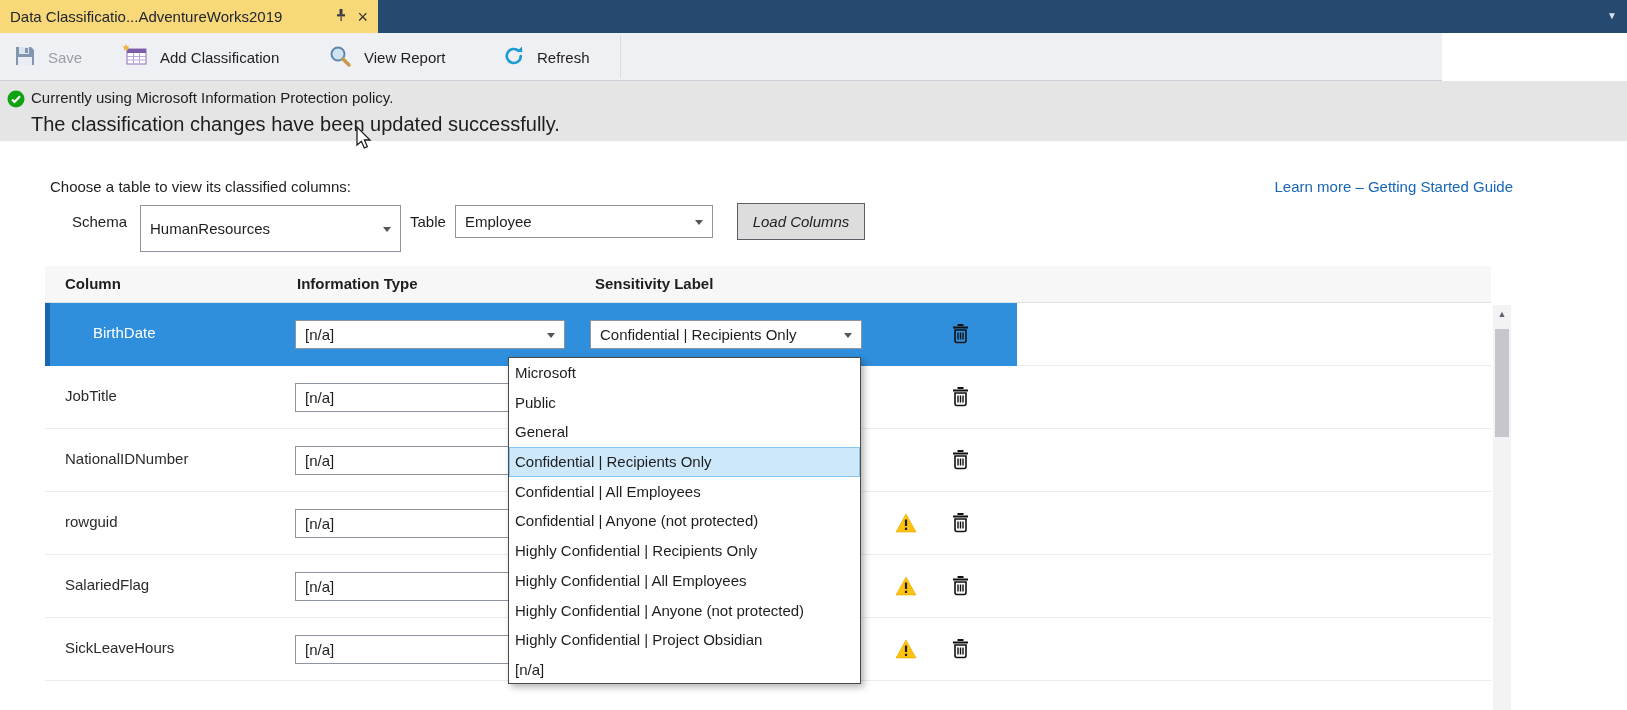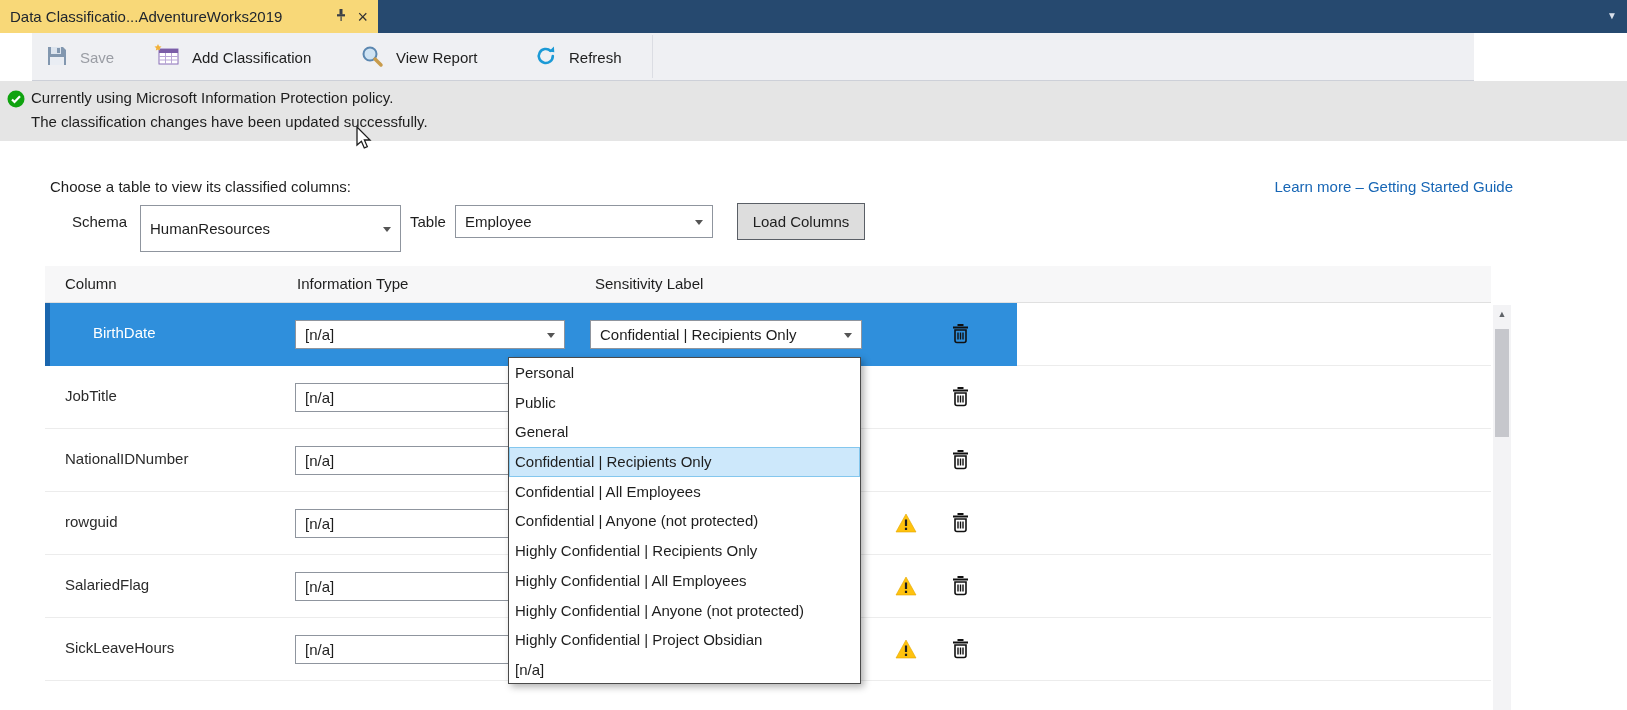--- a/index.html
+++ b/index.html
@@ -10,49 +10,49 @@
   .tabbar { position:absolute; left:0; top:0; width:1627px; height:33px; background:#26496F;padding-left:6px; }
   .doc-tab { position:absolute; left:0; top:0; height:33px; width:378px; background:#F8D878;
     display:flex; align-items:center; padding:0 10px; }
   .doc-tab .title { font-size:15px; color:#20262e; white-space:nowrap; flex:1; }
   .doc-tab .pin { margin:0 10px 0 6px; }
   .doc-tab .close { font-size:18px; color:#333; line-height:1; cursor:default; }
   .tabbar-caret { position:absolute; right:10px; top:10px; font-size:10px; color:#D8DFEA; }
 
   
   .toolbar { position:absolute; left:0; top:33px; width:1442px; height:48px; background:#EFF0F3;
-    border-bottom:1px solid #CDD0D8;margin-left:32px; }
+    border-bottom:1px solid #CDD0D8; }
   .toolbar .group-edge { position:absolute; left:620px; top:2px; bottom:2px; width:1px; background:#DBDDE3; }
   .tbtn { position:absolute; top:0; height:48px; display:flex; align-items:center; gap:12px; font-size:15px; }
   .tbtn .lbl { white-space:nowrap; }
   .tbtn.disabled .lbl { color:#9a9da4; }
 
   
   .banner { position:absolute; left:0; top:81px; width:1627px; height:60px; background:#e5e5e5; }
   .banner .check { position:absolute; left:7px; top:9px; }
   .banner .l1 { position:absolute; left:31px; top:8px; font-size:15px; }
-  .banner .l2 { position:absolute; left:31px; top:32px; font-size:15px; }
+  .banner .l2 { position:absolute; left:31px; top:32px; font-size:20px; }
 
   
   .choose-label { position:absolute; left:50px; top:178px; font-size:15px; }
   .learn-more { position:absolute; right:114px; top:178px; font-size:15px; color:#1766B5; cursor:pointer; }
   .fld-label { position:absolute; top:204px; height:36px; line-height:36px; font-size:15px; }
   .select { position:absolute; background:#fff; border:1px solid #8F959E; display:flex; align-items:center;
     padding:0 26px 0 9px; font-size:15px; color:#1e1e1e; }
   .select .chev { position:absolute; right:9px; top:50%; margin-top:-2px; width:0; height:0;
     border-left:4px solid transparent; border-right:4px solid transparent; border-top:5px solid #555; }
   .schema-select { left:140px; top:205px; width:261px; height:47px; }
   .table-select  { left:455px; top:205px; width:258px; height:33px; }
   .load-btn { position:absolute; left:737px; top:203px; width:128px; height:37px; background:#DDDDDD;
-    border:1px solid #5a5f66; font-size:15px; color:#1e1e1e; display:flex; align-items:center; justify-content:center; cursor:default; }
+    border:1px solid #5a5f66; font-size:15px; color:#1e1e1e; display:flex; align-items:center; justify-content:center; cursor:default;font-style:italic; }
 
   
   .grid-header { position:absolute; left:45px; top:266px; width:1446px; height:37px; background:#F7F7F8;
     border-bottom:1px solid #E0E0E0; }
-  .grid-header span { position:absolute; top:9px; font-size:15px; font-weight:normal; }
+  .grid-header span { position:absolute; top:9px; font-size:15px; font-weight:bold; }
   .gh-col { left:20px; } .gh-info { left:252px; } .gh-sens { left:550px; }
 
   .grid-row { position:absolute; left:45px; width:1446px; height:63px; border-bottom:1px solid #ECECEC; background:#fff; }
   .grid-row .colname { position:absolute; left:20px; top:21px; font-size:15px; color:#2b2b2b; z-index:2; }
   .grid-row .cell-select { height:29px; z-index:2; }
   .info-select { left:250px; top:17px; width:270px; }
   .sens-select { left:545px; top:17px; width:272px; }
   .sel-band { position:absolute; left:0; top:0; width:972px; height:63px; background:#2F8FDC; z-index:1; }
   .sel-accent { position:absolute; left:0; top:0; width:5px; height:63px; background:#1A66AE; z-index:2; }
   .grid-row.selected .colname { color:#ffffff;margin-left:28px; }
@@ -304,21 +304,21 @@
       <rect x="5.5" y="1" width="6" height="2" fill="#111"></rect>
       <path d="M3 7 h11 v10.5 a2 2 0 0 1 -2 2 h-7 a2 2 0 0 1 -2 -2 Z" fill="none" stroke="#111" stroke-width="1.6"></path>
       <line x1="6" y1="9.5" x2="6" y2="16.5" stroke="#111" stroke-width="1.4"></line>
       <line x1="8.5" y1="9.5" x2="8.5" y2="16.5" stroke="#111" stroke-width="1.4"></line>
       <line x1="11" y1="9.5" x2="11" y2="16.5" stroke="#111" stroke-width="1.4"></line>
     </svg>
   </button>
 </div>
 
 <div class="dd-overlay">
-  <div class="dd-opt">Personal</div>
+  <div class="dd-opt">Microsoft</div>
   <div class="dd-opt">Public</div>
   <div class="dd-opt">General</div>
   <div class="dd-opt hl">Confidential | Recipients Only</div>
   <div class="dd-opt">Confidential | All Employees</div>
   <div class="dd-opt">Confidential | Anyone (not protected)</div>
   <div class="dd-opt">Highly Confidential | Recipients Only</div>
   <div class="dd-opt">Highly Confidential | All Employees</div>
   <div class="dd-opt">Highly Confidential | Anyone (not protected)</div>
   <div class="dd-opt">Highly Confidential | Project Obsidian</div>
   <div class="dd-opt">[n/a]</div>

